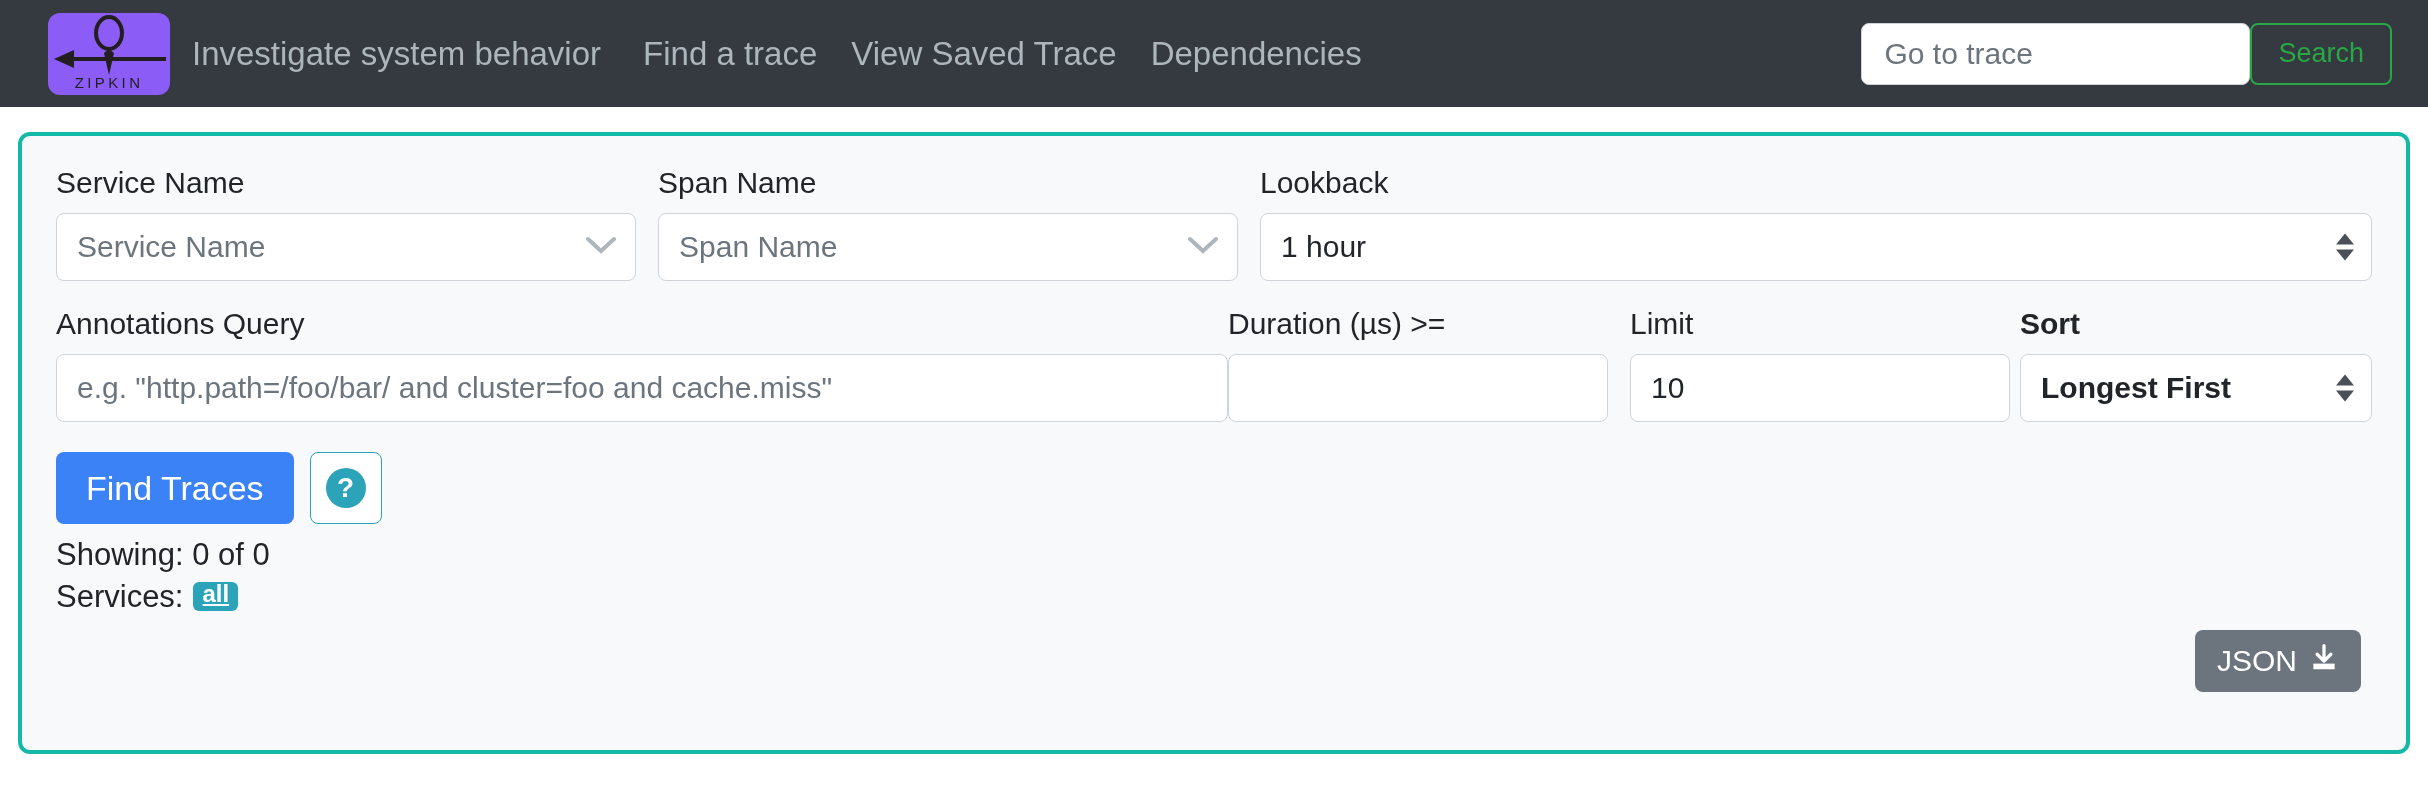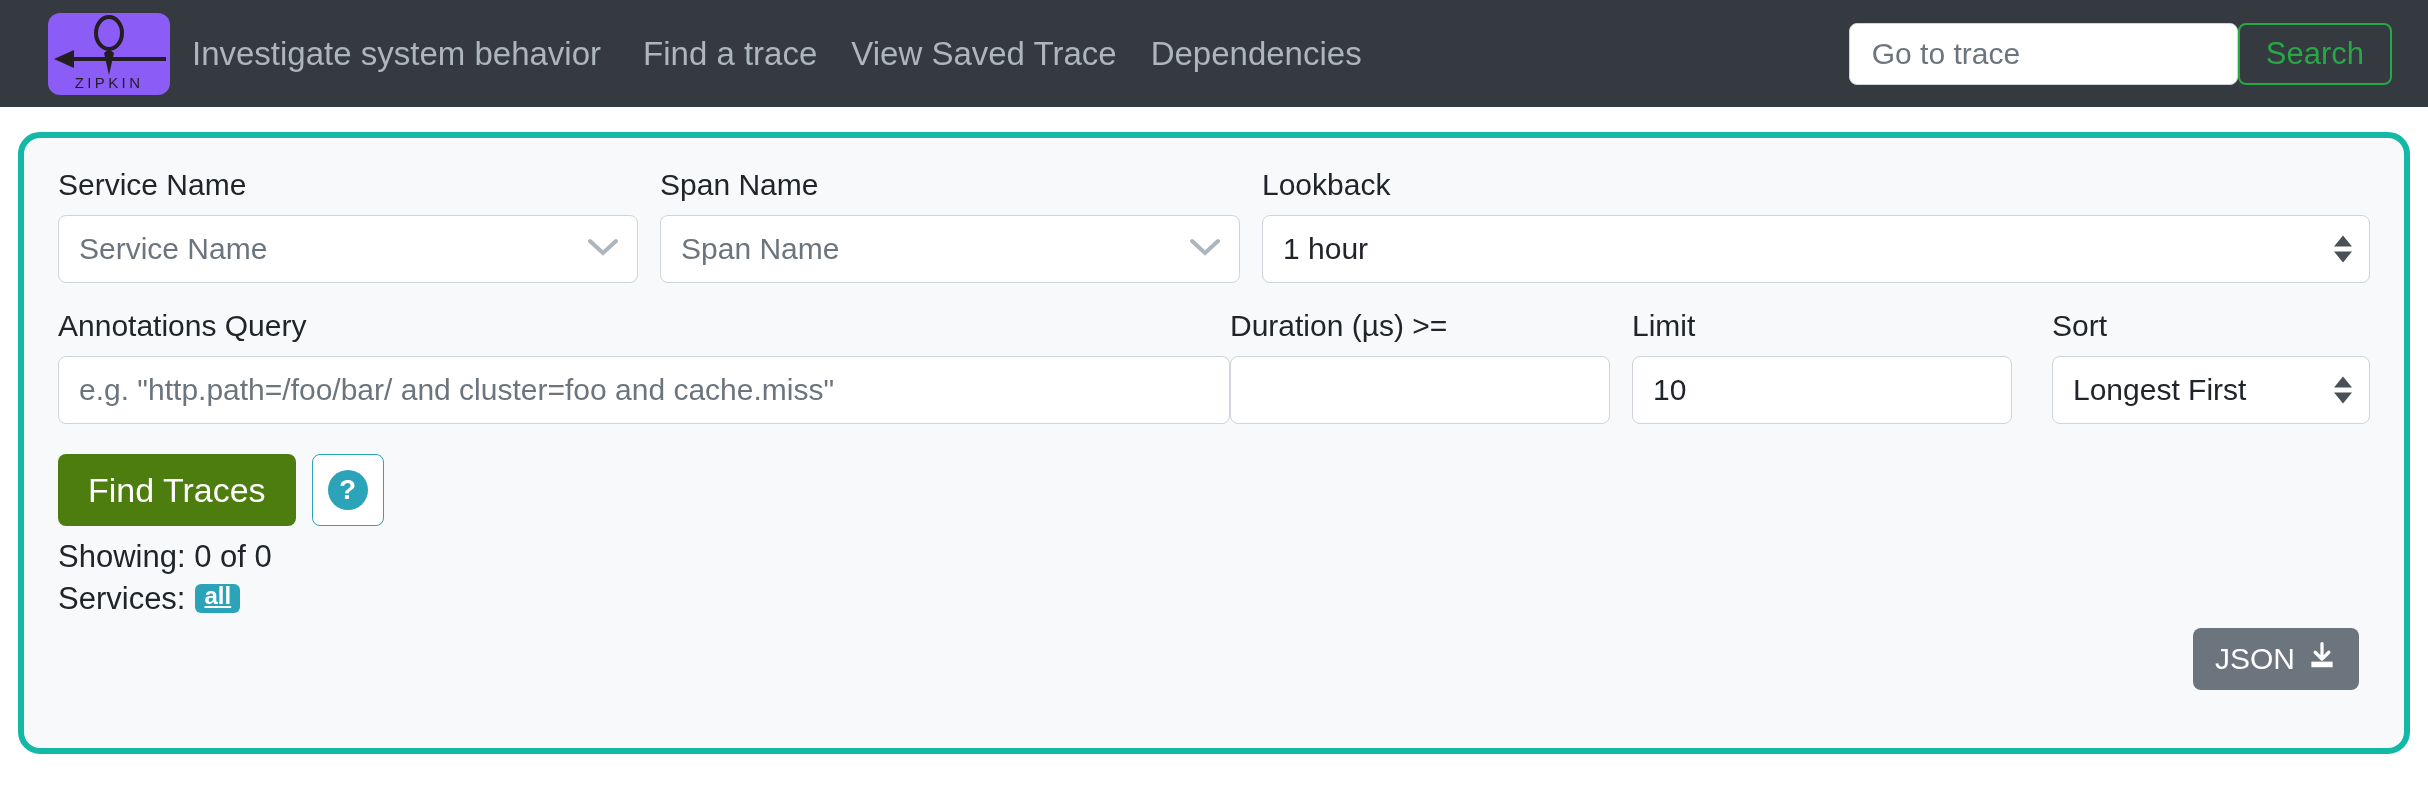--- a/index.html
+++ b/index.html
@@ -76,31 +76,31 @@
     outline: none;
   }
   .trace-input::placeholder { color: #6c757d; opacity: 1; }
   .search-btn {
     height: 62px;
     padding: 0 26px;
     background: transparent;
     border: 2px solid #28a745;
     border-radius: 8px;
     color: #28a745;
-    font-size: 31px;
+    font-size: 27px;
     font-family: "Liberation Sans", sans-serif;
     cursor: pointer;
     white-space: nowrap;
   }
 
   
   .card-wrap { padding: 25px 18px 0 18px; }
   .card {
-    border: 6px solid #14b8a6;
-    border-radius: 22px;
+    border: 4px solid #14b8a6;
+    border-radius: 12px;
     background: #f8f9fa;
     padding: 30px 34px 34px 34px;
     position: relative;
     min-height: 622px;
   }
 
   .row { display: flex; align-items: flex-start; }
 
   .field-label {
     font-size: 30px;
@@ -160,31 +160,31 @@
   
   .c-service { width: 580px; }
   .c-span    { width: 580px; margin-left: 22px; }
   .c-lookback{ flex: 1; margin-left: 22px; }
 
   
   .row2 { margin-top: 26px; }
   .c-annot { width: 1172px; }
   .c-dur   { width: 380px; }
   .c-limit { width: 380px; margin-left: 22px; }
-  .c-sort  { flex: 1; margin-left: 40px; }
+  .c-sort  { flex: 1; margin-left: 10px; font-weight: bold; }
 
   
   .actions {
     margin-top: 30px;
     display: flex;
     align-items: center;
     gap: 16px;
   }
   .find-btn {
-    background: #4d7c0f;
+    background: #3b82f6;
     color: #ffffff;
     border: none;
     border-radius: 8px;
     height: 72px;
     padding: 0 30px;
     font-size: 34px;
     font-family: "Liberation Sans", sans-serif;
     cursor: pointer;
     white-space: nowrap;
   }

